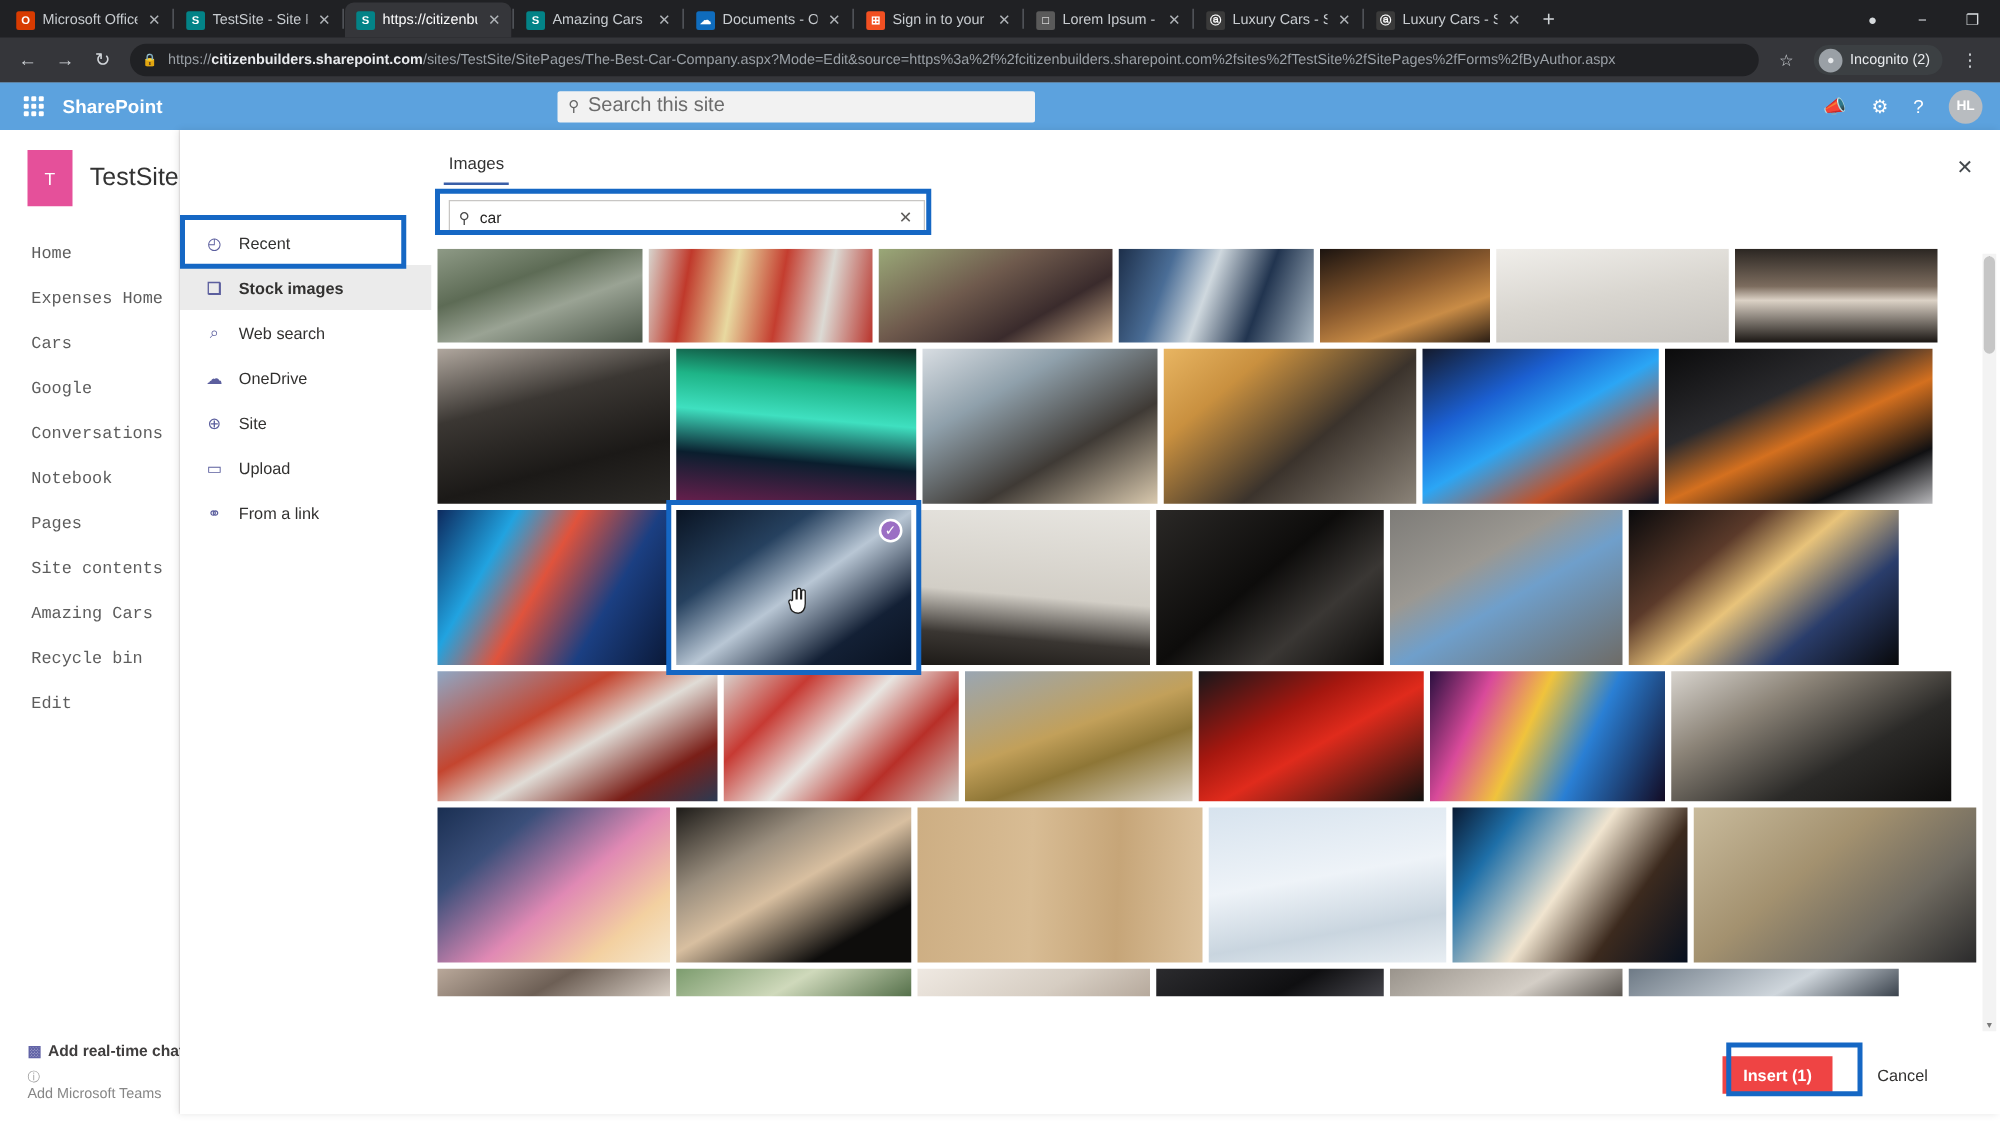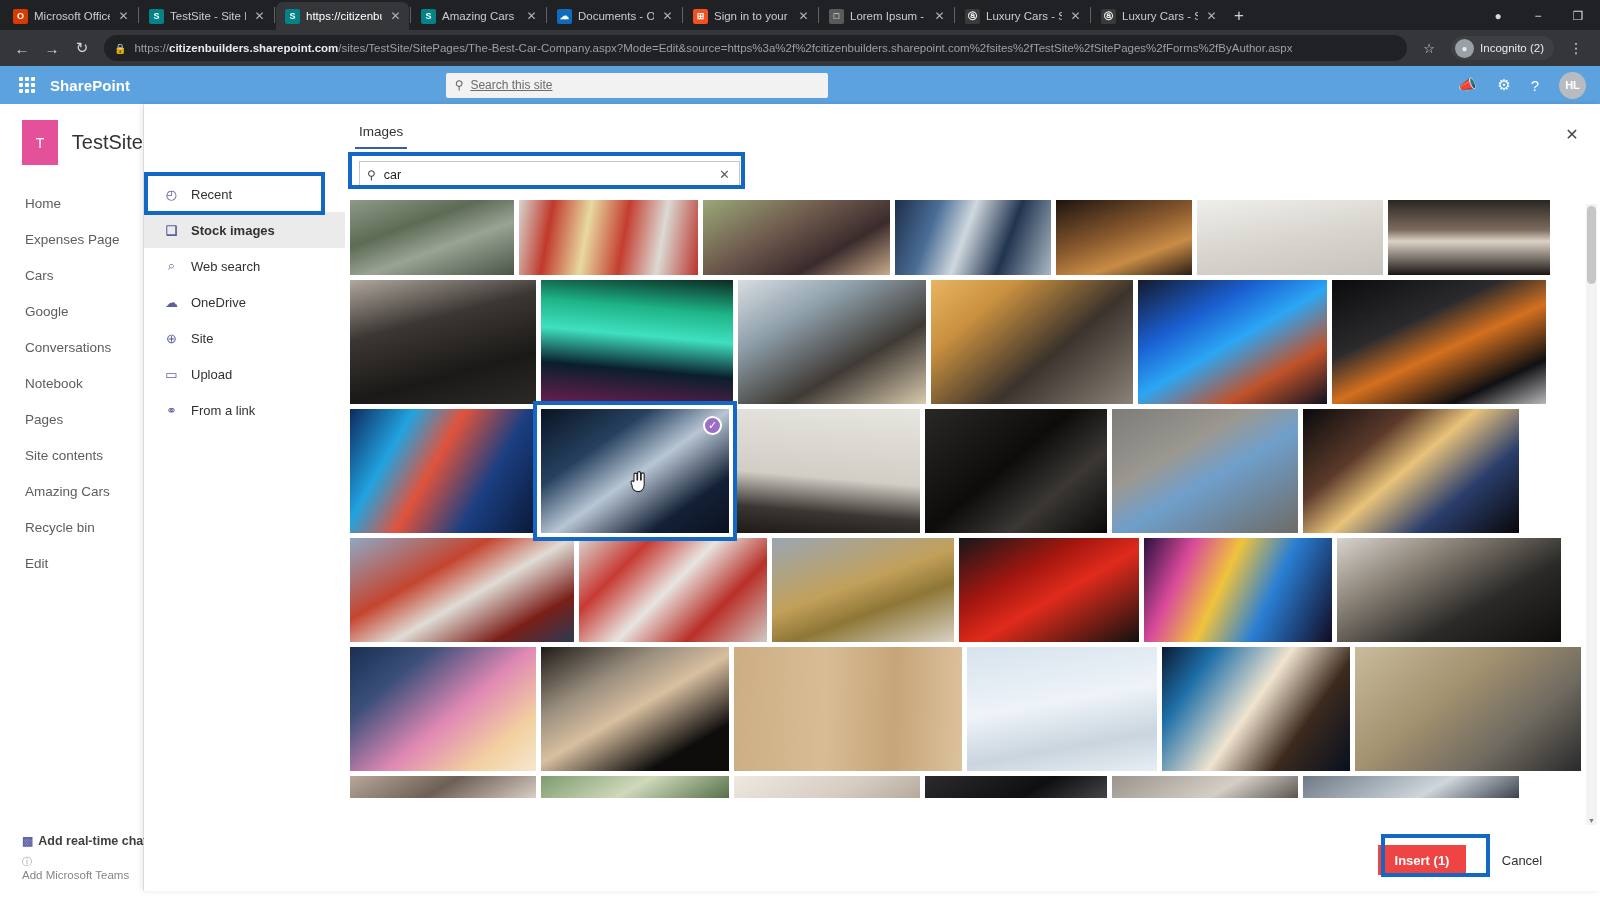--- a/index.html
+++ b/index.html
@@ -95,21 +95,21 @@
     grid-template-columns: repeat(3, 4px); grid-template-rows: repeat(3, 4px);
     gap: 2px; align-content: center; justify-content: center;
   }
   #waffle i { background: #ffffff; border-radius: 1px; display: block; }
   #suite-brand { font-size: 15px; font-weight: 700; margin-left: 6px; letter-spacing: .1px; }
   #suite-search {
     width: 382px; height: 25px; background: #f2f2f2; border-radius: 2px;
     display: flex; align-items: center; gap: 7px; padding: 0 9px;
     margin: 0 auto; color: #666;
   }
-  #suite-search span.ph { font-size: 12px; color: #6b6b6b; text-decoration: underline; }
+  #suite-search span.ph { font-size: 16px; color: #6b6b6b; }
   #suite-right { display: flex; align-items: center; gap: 20px; margin-left: auto; padding-right: 4px; }
   #suite-right .sicon { font-size: 15px; color: #fff; display: flex; align-items: center; }
   #suite-avatar {
     width: 27px; height: 27px; border-radius: 50%; background: #b8bcc0;
     color: #fff; display: flex; align-items: center; justify-content: center;
     font-size: 11px; font-weight: 600;
   }
 
   
   #page-body { position: relative; width: 1600px; height: 787px; background: #fff; }
@@ -119,21 +119,21 @@
     position: absolute; left: 0; top: 0; width: 144px; height: 787px;
     background: #ffffff; border-right: 1px solid #eceaea;
   }
   #site-head { display: flex; align-items: center; gap: 14px; padding: 16px 0 12px 22px; }
   #site-logo {
     width: 45px; height: 45px; background: #e5509a; color: #fff;
     display: flex; align-items: center; justify-content: center;
     font-size: 14px; font-weight: 400;
   }
   #site-title { font-size: 20px; color: #333; white-space: nowrap; }
-  #sp-nav { padding-top: 8px; }
+  #sp-nav { padding-top: 8px; font-family: Liberation Mono, monospace; }
   .sp-nav-item {
     height: 36px; display: flex; align-items: center; padding-left: 25px;
     font-size: 13.5px; color: #5d5d5d; white-space: nowrap;
   }
   #teams-promo { position: absolute; bottom: 10px; left: 0; width: 144px; padding: 0 8px 0 22px; }
   #teams-promo .tp-title {
     font-size: 12.5px; font-weight: 700; color: #403e3e; display: flex;
     align-items: center; gap: 5px; white-space: nowrap; margin-bottom: 7px;
   }
   #teams-promo .tp-icon { color: #6264a7; font-size: 12px; }
@@ -361,21 +361,21 @@
 
 <div id="page-body">
 
   <div id="sp-left">
     <div id="site-head">
       <div id="site-logo">T</div>
       <div id="site-title">TestSite</div>
     </div>
     <div id="sp-nav">
         <div class="sp-nav-item">Home</div>
-        <div class="sp-nav-item">Expenses Page</div>
+        <div class="sp-nav-item">Expenses Home</div>
         <div class="sp-nav-item">Cars</div>
         <div class="sp-nav-item">Google</div>
         <div class="sp-nav-item">Conversations</div>
         <div class="sp-nav-item">Notebook</div>
         <div class="sp-nav-item">Pages</div>
         <div class="sp-nav-item">Site contents</div>
         <div class="sp-nav-item">Amazing Cars</div>
         <div class="sp-nav-item">Recycle bin</div>
         <div class="sp-nav-item">Edit</div>
       </div>

